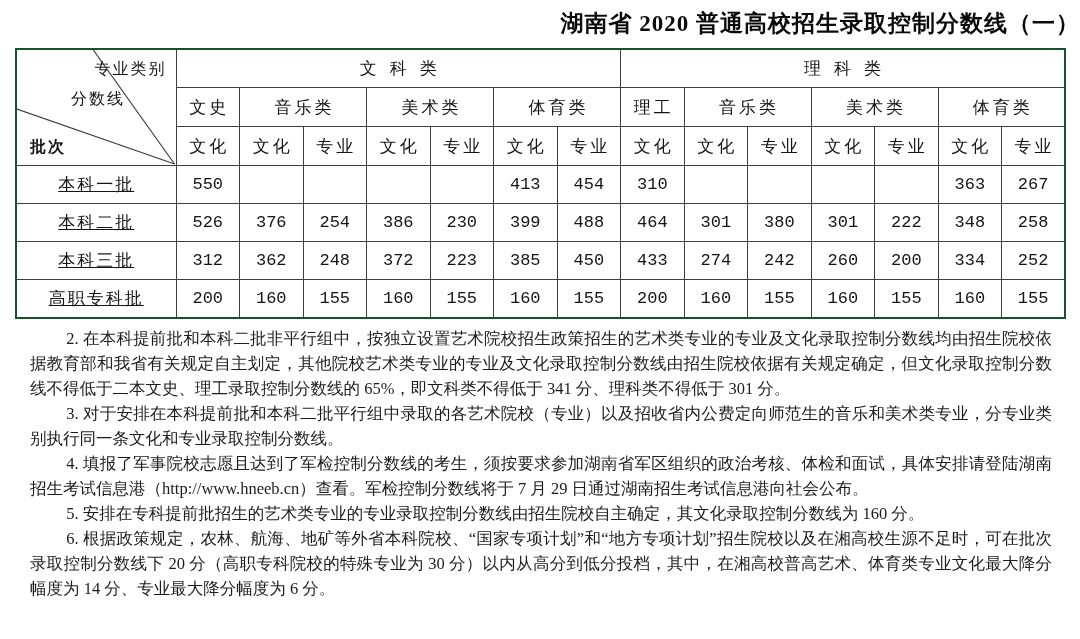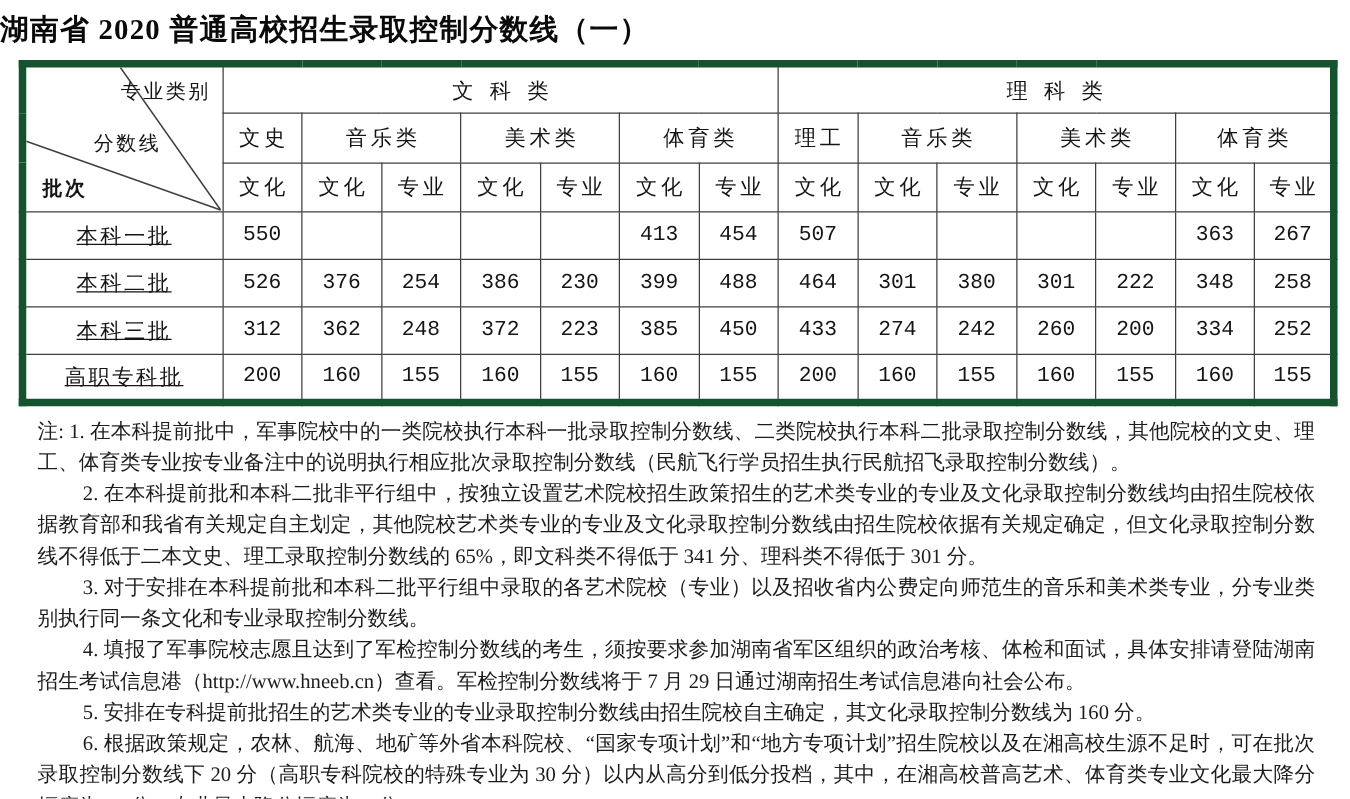--- a/index.html
+++ b/index.html
@@ -6,52 +6,52 @@
   html, body { margin: 0; padding: 0; }
   body {
     width: 1080px; height: 639px;
     background: #ffffff;
     color: #111111;
     font-family: "Liberation Serif", "DejaVu Serif", serif;
     overflow: hidden;
   }
   .page-title {
     margin: 8px 0 9px 0;
-    text-align: left;
+    text-align: right;
     font-size: 23px;
     font-weight: bold;
     letter-spacing: 1px;
     color: #0a0a0a;
   }
   .table-wrap { margin: 0 15px; }
   table.score-table {
     width: 1050px;
     border-collapse: collapse;
     table-layout: fixed;
-    border: 6px solid #14532d;
+    border: 2px solid #14532d;
   }
   table.score-table td {
     border: 1px solid #3f3f3f;
     text-align: center;
     vertical-align: middle;
     padding: 0;
     font-size: 17px;
     color: #151515;
     height: 38px;
   }
   td.group-header { letter-spacing: 13px; text-indent: 13px; font-size: 17px; }
   td.subgroup-header, td.kind-header { letter-spacing: 3px; text-indent: 3px; }
   td.batch-label { letter-spacing: 2px; text-decoration: underline; }
   td.score-cell { font-family: Liberation Mono, monospace; }
   td.corner-cell { position: relative; padding: 0; }
   .corner-inner { position: relative; width: 100%; height: 115px; }
   .corner-inner svg { position: absolute; left: 0; top: 0; width: 100%; height: 100%; }
   .corner-label { position: absolute; font-size: 16px; letter-spacing: 2px; color: #151515; white-space: nowrap; }
   .corner-top { top: 9px; right: 9px; }
-  .corner-middle { top: 51px; left: 54px; text-align: center; }
+  .corner-middle { top: 39px; left: 54px; text-align: center; }
   .corner-bottom { top: 87px; left: 13px; font-weight: bold; }
   .notes {
     margin: 7px 28px 0 30px;
     font-size: 16.5px;
     line-height: 25px;
     text-align: justify;
     color: #1c1c1c;
   }
   .notes p { margin: 0; }
   .notes p.indented { text-indent: 2.2em; }
@@ -113,21 +113,21 @@
     <tbody>
       <tr>
         <td class="batch-label">本科一批</td>
         <td class="score-cell">550</td>
         <td class="score-cell"></td>
         <td class="score-cell"></td>
         <td class="score-cell"></td>
         <td class="score-cell"></td>
         <td class="score-cell">413</td>
         <td class="score-cell">454</td>
-        <td class="score-cell">507</td>
+        <td class="score-cell">310</td>
         <td class="score-cell"></td>
         <td class="score-cell"></td>
         <td class="score-cell"></td>
         <td class="score-cell"></td>
         <td class="score-cell">363</td>
         <td class="score-cell">267</td>
       </tr>
       <tr>
         <td class="batch-label">本科二批</td>
         <td class="score-cell">526</td>
@@ -177,19 +177,18 @@
         <td class="score-cell">160</td>
         <td class="score-cell">155</td>
         <td class="score-cell">160</td>
         <td class="score-cell">155</td>
       </tr>
     </tbody>
   </table>
 </div>
 
 <div class="notes">
-  <p>注: 1.  在本科提前批中，军事院校中的一类院校执行本科一批录取控制分数线、二类院校执行本科二批录取控制分数线，其他院校的文史、理工、体育类专业按专业备注中的说明执行相应批次录取控制分数线（民航飞行学员招生执行民航招飞录取控制分数线）。</p>
   <p class="indented">2.  在本科提前批和本科二批非平行组中，按独立设置艺术院校招生政策招生的艺术类专业的专业及文化录取控制分数线均由招生院校依据教育部和我省有关规定自主划定，其他院校艺术类专业的专业及文化录取控制分数线由招生院校依据有关规定确定，但文化录取控制分数线不得低于二本文史、理工录取控制分数线的 65%，即文科类不得低于 341 分、理科类不得低于 301 分。</p>
   <p class="indented">3. 对于安排在本科提前批和本科二批平行组中录取的各艺术院校（专业）以及招收省内公费定向师范生的音乐和美术类专业，分专业类别执行同一条文化和专业录取控制分数线。</p>
   <p class="indented">4.  填报了军事院校志愿且达到了军检控制分数线的考生，须按要求参加湖南省军区组织的政治考核、体检和面试，具体安排请登陆湖南招生考试信息港（http://www.hneeb.cn）查看。军检控制分数线将于 7 月 29 日通过湖南招生考试信息港向社会公布。</p>
   <p class="indented">5.  安排在专科提前批招生的艺术类专业的专业录取控制分数线由招生院校自主确定，其文化录取控制分数线为 160 分。</p>
   <p class="indented">6.  根据政策规定，农林、航海、地矿等外省本科院校、“国家专项计划”和“地方专项计划”招生院校以及在湘高校生源不足时，可在批次录取控制分数线下 20 分（高职专科院校的特殊专业为 30 分）以内从高分到低分投档，其中，在湘高校普高艺术、体育类专业文化最大降分幅度为 14 分、专业最大降分幅度为 6 分。</p>
 </div>
 
 </body></html>

